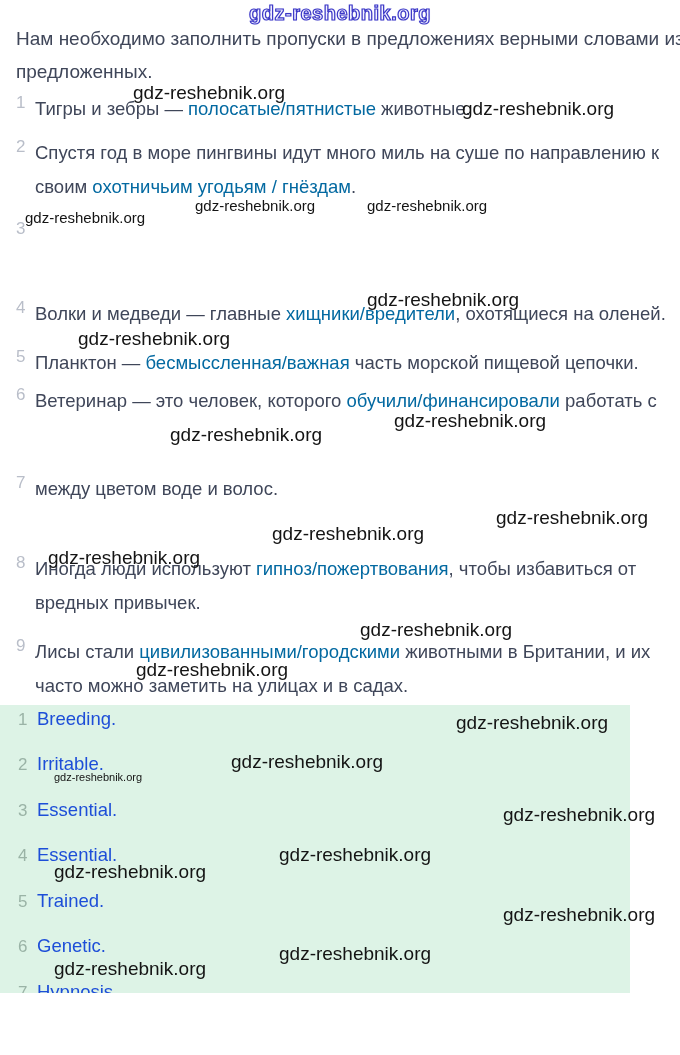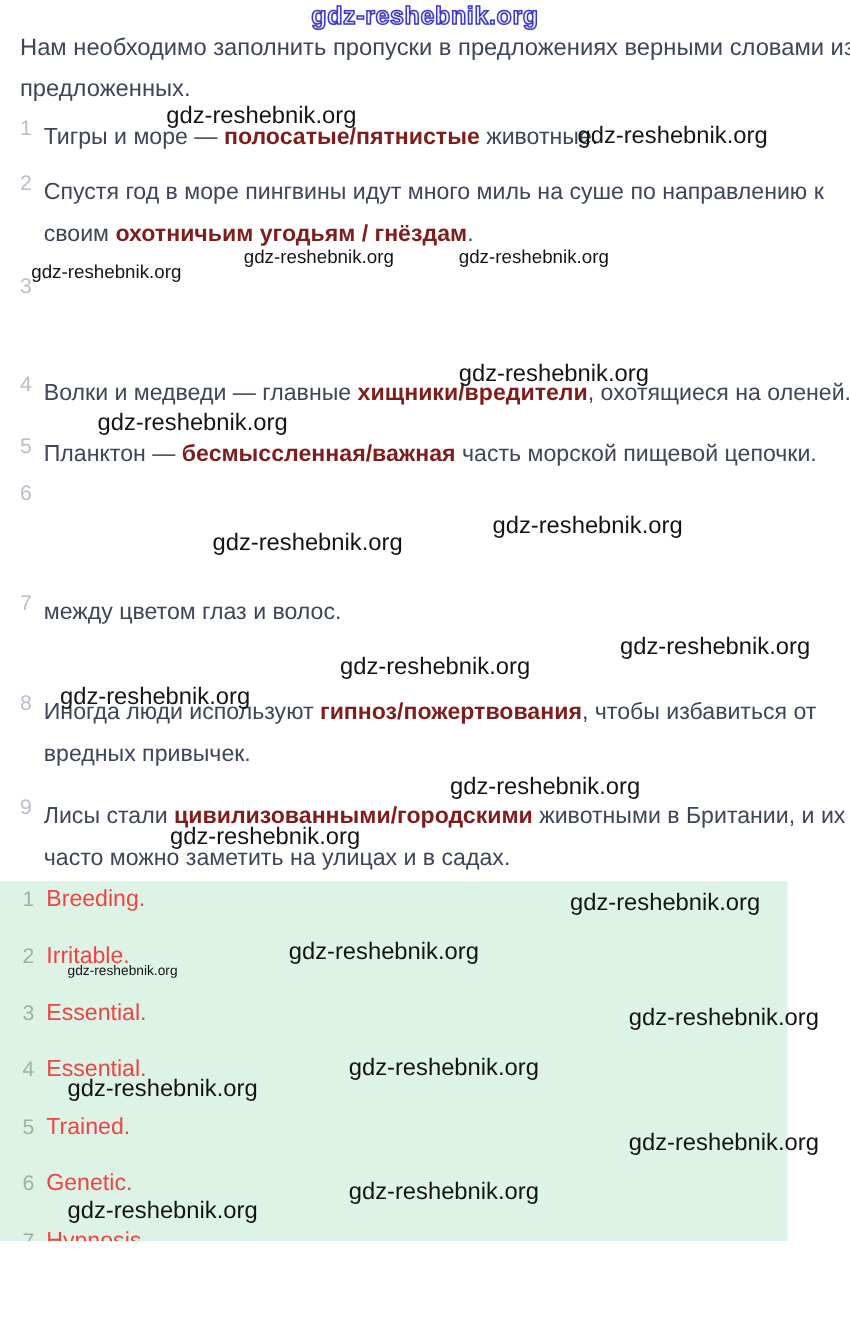--- a/index.html
+++ b/index.html
@@ -38,29 +38,29 @@
   .q-item { position:absolute; left:0; width:680px; }
   .q-num {
     position:absolute; left:16px; top:1px;
     font-size:17px; color:#b9bec9;
   }
   .q-text {
     position:absolute; left:35px; top:0;
     font-size:18.5px; line-height:34px;
     color:#3f4659; white-space:nowrap;
   }
-  .q-text b { font-weight:700; color:#7f1d1d; }
+  .q-text b { font-weight:400; color:#0369a1; }
   .a-item { position:absolute; left:0; width:630px; line-height:34px; }
   .a-num {
     position:absolute; left:18px; top:1px;
     font-size:17px; color:#9ab3a6;
   }
   .a-text {
     position:absolute; left:37px; top:0;
-    font-size:18.5px; color:#ef4444; white-space:nowrap;
+    font-size:18.5px; color:#1d4ed8; white-space:nowrap;
   }
   .wm {
     position:absolute;
     color:#141414;
     line-height:1.1;
     white-space:nowrap;
     font-family:"Liberation Sans", sans-serif;
   }
 </style>
 </head>
@@ -70,21 +70,21 @@
   <div class="green-panel"></div>
   <div class="wm-top">gdz-reshebnik.org</div>
   <div class="intro" id="intro">
       <div>Нам необходимо заполнить пропуски в предложениях верными словами из</div>
       <div>предложенных.</div>
     </div>
   <div id="questions">
       <div class="q-item" style="top: 92px;">
         <span class="q-num">1</span>
         <div class="q-text">
-          <div><span>Тигры и море — </span><b>полосатые/пятнистые</b><span> животные.</span></div>
+          <div><span>Тигры и зебры — </span><b>полосатые/пятнистые</b><span> животные.</span></div>
         </div>
       </div>
       <div class="q-item" style="top: 136px;">
         <span class="q-num">2</span>
         <div class="q-text">
           <div><span>Спустя год в море пингвины идут много миль на суше по направлению к</span></div>
           <div><span>своим </span><b>охотничьим угодьям / гнёздам</b><span>.</span></div>
         </div>
       </div>
       <div class="q-item" style="top: 218px;">
@@ -100,26 +100,27 @@
       </div>
       <div class="q-item" style="top: 346px;">
         <span class="q-num">5</span>
         <div class="q-text">
           <div><span>Планктон — </span><b>бесмыссленная/важная</b><span> часть морской пищевой цепочки.</span></div>
         </div>
       </div>
       <div class="q-item" style="top: 384px;">
         <span class="q-num">6</span>
         <div class="q-text">
+          <div><span>Ветеринар — это человек, которого </span><b>обучили/финансировали</b><span> работать с</span></div>
         </div>
       </div>
       <div class="q-item" style="top: 472px;">
         <span class="q-num">7</span>
         <div class="q-text">
-          <div><span>между цветом глаз и волос.</span></div>
+          <div><span>между цветом воде и волос.</span></div>
         </div>
       </div>
       <div class="q-item" style="top: 552px;">
         <span class="q-num">8</span>
         <div class="q-text">
           <div><span>Иногда люди используют </span><b>гипноз/пожертвования</b><span>, чтобы избавиться от</span></div>
           <div><span>вредных привычек.</span></div>
         </div>
       </div>
       <div class="q-item" style="top: 635px;">

